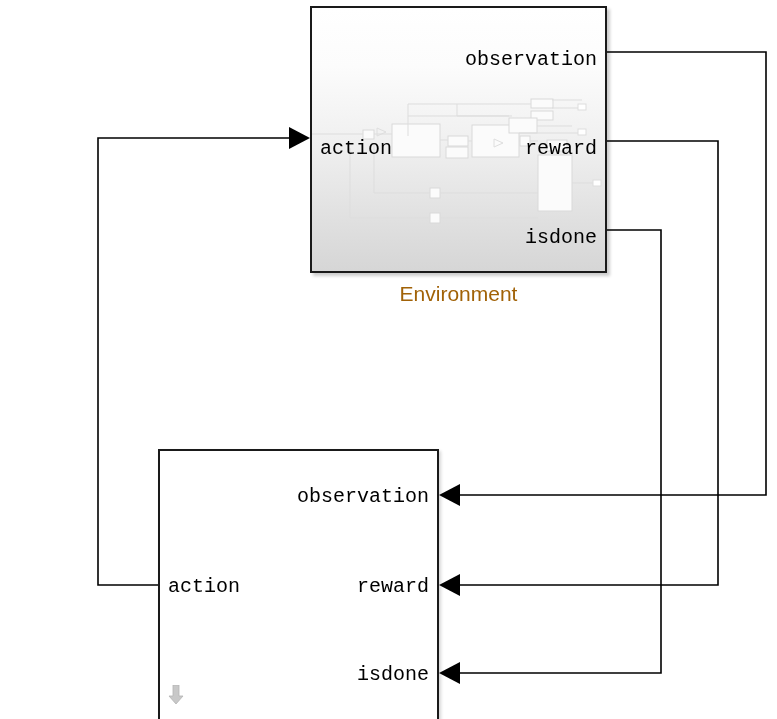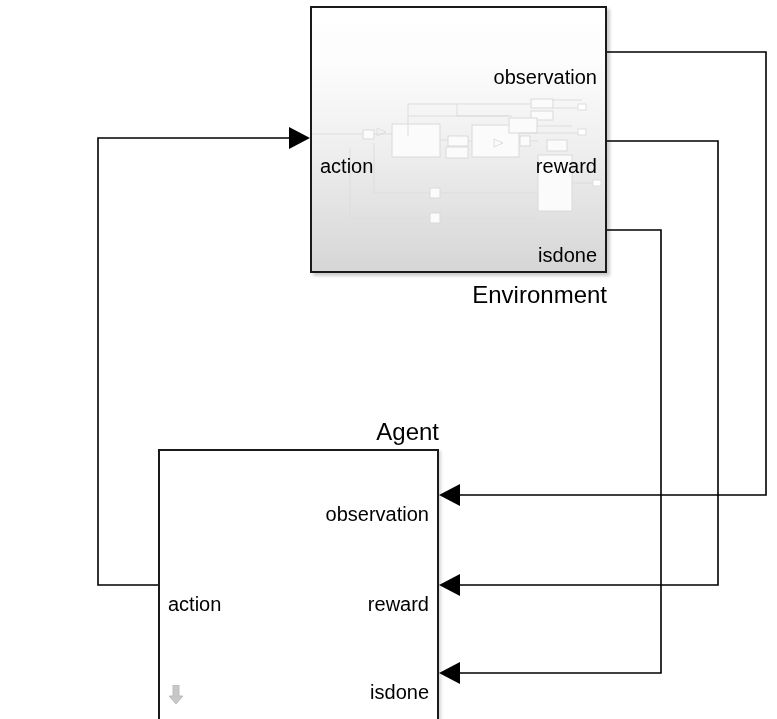--- a/index.html
+++ b/index.html
@@ -63,39 +63,38 @@
     position: absolute;
     left: 8px;
     bottom: 16px;
     width: 16px;
     height: 20px;
   }
 
   
   .port-label {
     position: absolute;
-    font-family: Liberation Sans, sans-serif;
+    font-family: Liberation Mono, monospace;
     font-size: 20px;
     color: #000000;
     white-space: nowrap;
     line-height: 1;
-    margin-top: 17px;
   }
   .port-right { text-align: right; }
   .port-left  { text-align: right; }
 
   
   .caption {
     position: absolute;
     font-family: "Liberation Sans", sans-serif;
-    font-size: 24px;
-    color: #000000;
+    font-size: 21px;
+    color: #a16207;
     white-space: nowrap;
     line-height: 1;
-    text-align: right;
+    text-align: center;
   }
 </style>
 </head>
 <body>
 
 <div id="canvas">
 
   <svg id="wires" viewBox="0 0 777 719" width="777" height="719">
     <g fill="none" stroke="#000000" stroke-width="1.6" stroke-linecap="square" stroke-linejoin="miter">
 
@@ -187,15 +186,14 @@
 
     <span class="port-label port-right" style="right: 8px; top: 126px;">reward</span>
 
     <span class="port-label port-right" style="right: 8px; top: 214px;">isdone</span>
 
     <svg class="agent-mask-arrow" viewBox="0 0 16 20" width="16" height="20">
       <polygon points="5,0 11,0 11,11 15,11 8,19 1,11 5,11" fill="#c8c8c8" stroke="#b4b4b4" stroke-width="0.8"></polygon>
     </svg>
   </div>
 
-  <div class="caption" style="left: 158px; top: 420px; width: 281px;">Agent</div>
 
 </div>
 
 </body></html>

